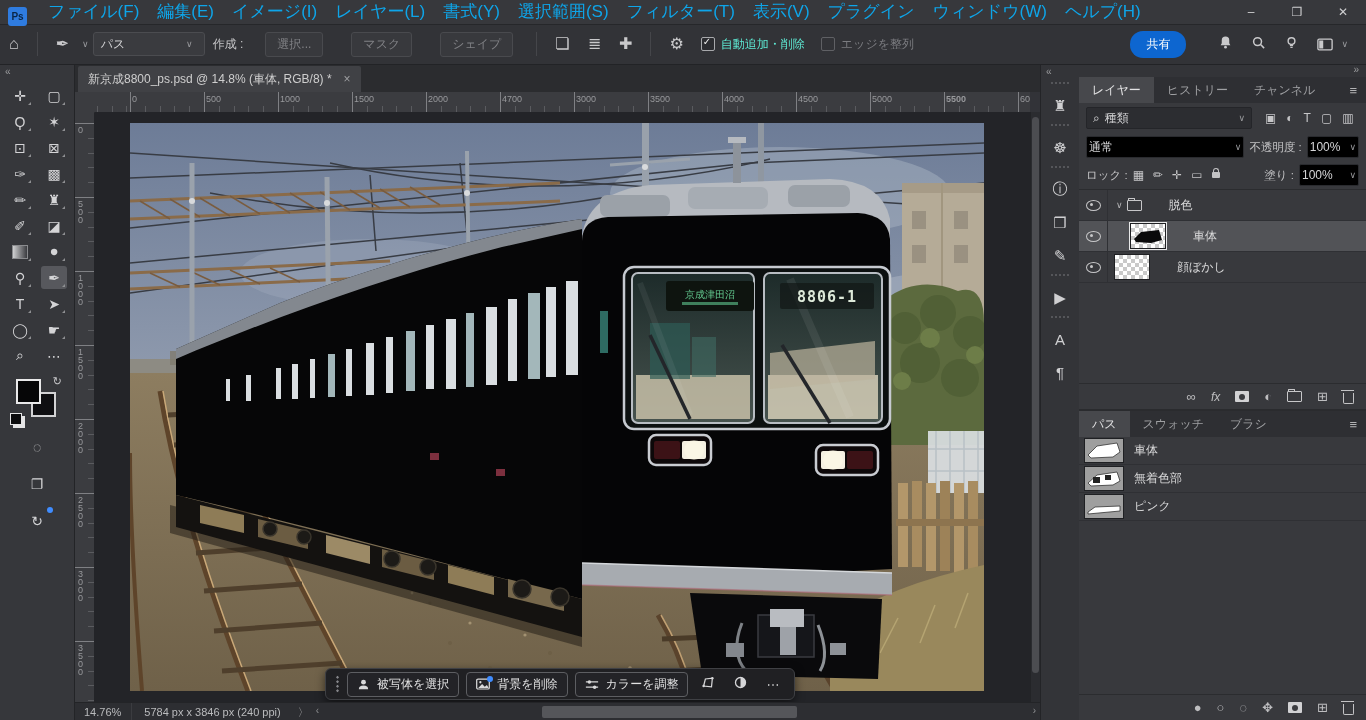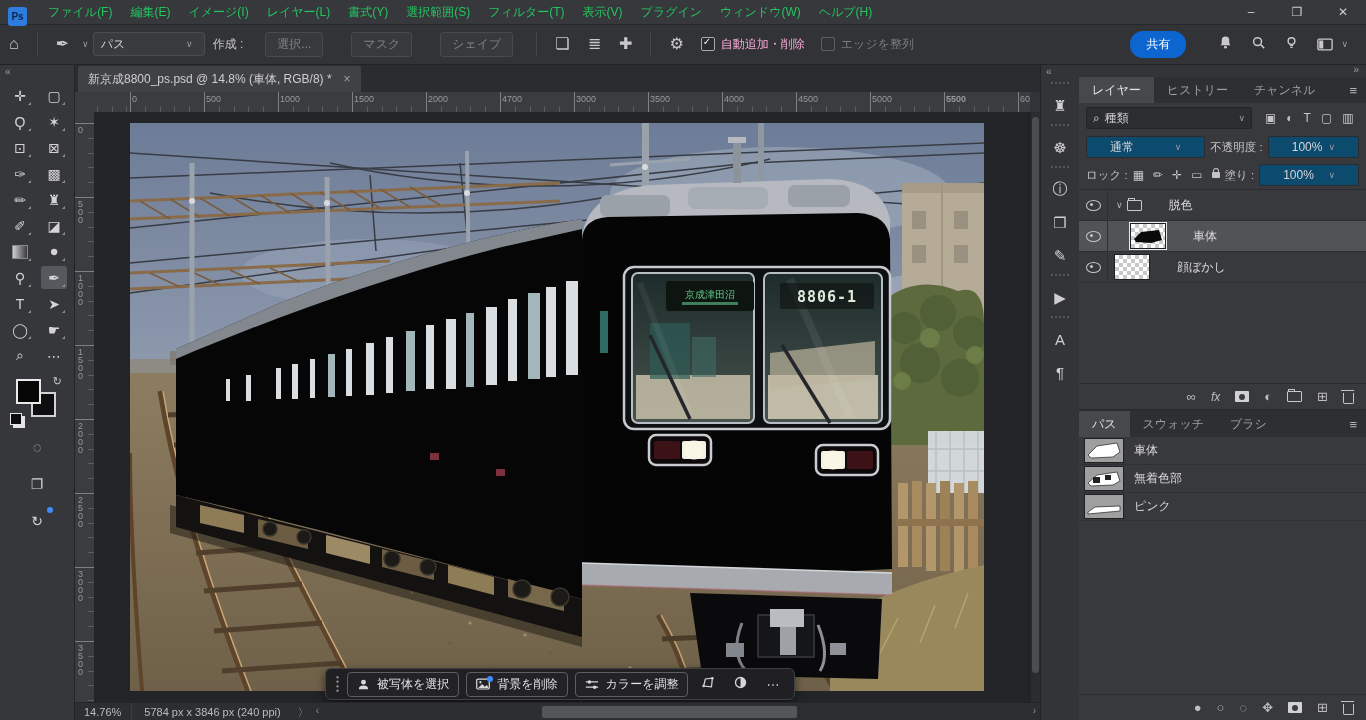--- a/index.html
+++ b/index.html
@@ -1,35 +1,35 @@
 <!DOCTYPE html>
 <html><head>
 <meta charset="utf-8">
 <style>
   html,body{margin:0;padding:0;background:#1b1b1d}
   #app{position:relative;width:1366px;height:720px;background:#323338;overflow:hidden;
        font-family:"Liberation Sans","DejaVu Sans",sans-serif;color:#d5d5d6;user-select:none}
   
   #menubar{position:absolute;top:0;left:0;right:0;height:24px;background:#37383c;border-bottom:1px solid #26272a;display:flex;align-items:center;z-index:40}
   .ps-logo{width:19px;height:19px;background:#2f7ce0;border-radius:3px;margin:8px 12px 0 8px;display:flex;align-items:center;justify-content:center;font-size:10px;font-weight:bold;color:#0a2647}
-  .menu-item{padding:0 9px;font-size:12px;color:#22c55e;line-height:24px;white-space:nowrap}
+  .menu-item{padding:0 9px;font-size:17px;color:#0ea5e9;line-height:24px;white-space:nowrap}
   .win-controls{margin-left:auto;display:flex;height:24px}
   .win-btn{width:46px;text-align:center;font-size:12px;color:#cfcfd1;line-height:24px}
   
   #optionsbar{position:absolute;top:24px;left:0;right:0;height:40px;background:#323337;border-bottom:1px solid #222326;display:flex;align-items:center;z-index:39}
   .opt-icon{color:#c9c9cb;font-size:16px;padding:0 9px;line-height:40px}
   .opt-chev{color:#9a9b9e;font-size:9px;padding:0 4px}
   .opt-sep{width:1px;height:24px;background:#45464a;margin:0 9px}
   .opt-select{display:flex;align-items:center;justify-content:space-between;width:96px;height:22px;background:#3a3b3f;border:1px solid #4b4c50;border-radius:3px;padding:0 7px;font-size:12px;color:#d6d6d8}
   .opt-label{font-size:12px;color:#c6c6c8;padding:0 8px;white-space:nowrap}
   .opt-btn{background:#38393d;border:1px solid #494a4e;color:#808185;border-radius:3px;padding:3px 11px;font-size:12px;margin:0 14px;white-space:nowrap}
   .cbx{width:12px;height:12px;border:1px solid #8d8e91;border-radius:2px;display:inline-block;position:relative;margin-right:6px;flex:none}
   .cbx.checked{background:#2b2c30;border-color:#a8a9ac}
   .cbx.checked::after{content:"✓";position:absolute;left:1px;top:-2px;font-size:10px;color:#eee}
-  .cbx-row{display:flex;align-items:center;font-size:12px;color:#f9a8d4;padding:0 8px;white-space:nowrap}
+  .cbx-row{display:flex;align-items:center;font-size:12px;color:#5eead4;padding:0 8px;white-space:nowrap}
   .cbx-row.disabled{color:#7b7c80}
   .cbx-row.disabled .cbx{border-color:#5f6064}
   .share-btn{background:#0d66d0;color:#fff;border:none;border-radius:13px;padding:5px 16px;font-size:12px;margin-right:14px;white-space:nowrap}
   .tr-icons{display:flex;align-items:center;gap:18px;margin-left:auto;margin-right:14px}
   
   #toolbar{position:absolute;top:64px;left:0;width:74px;bottom:0;background:#36373b;border-right:1px solid #232427;z-index:30}
   .collapse{font-size:10px;color:#9b9c9e;padding:2px 5px;height:14px}
   .tool-grid{display:grid;grid-template-columns:26px 26px;justify-content:center;gap:3px 8px;margin-top:2px}
   .tool{width:26px;height:23px;display:flex;align-items:center;justify-content:center;font-size:14px;color:#d4d4d6;position:relative;border-radius:3px}
   .tool.selected{background:#57585d}
@@ -83,21 +83,21 @@
   .ptab.active{background:#47484c;color:#e3e3e4}
   .pmenu{margin-left:auto;padding:0 9px;color:#b3b3b5;font-size:13px;display:flex;align-items:center}
   #layers-panel{position:absolute;top:13px;left:0;right:0;height:332px;overflow:hidden}
   #paths-panel{position:absolute;top:345px;left:0;right:0;bottom:0;border-top:2px solid #2a2b2e;overflow:hidden}
   .lrow{display:flex;align-items:center;height:30px;padding:0 7px;gap:5px}
   .search-select{flex:none;width:152px;height:20px;background:#2c2d31;border:1px solid #242529;border-radius:2px;display:flex;align-items:center;gap:5px;padding:0 6px;font-size:12px;color:#d2d2d4}
   .ssel-chev{margin-left:auto;font-size:9px;color:#9a9b9e}
   .filter-icons{display:flex;gap:10px;color:#c6c6c8;font-size:12px;margin-left:8px;align-items:center}
   .toggle{width:10px;height:17px;background:#202124;border-radius:5px;position:relative;margin-left:8px}
   .toggle::after{content:"";position:absolute;top:1px;left:1px;width:8px;height:8px;border-radius:50%;background:#e8e8e9}
-  .select{display:flex;align-items:center;justify-content:space-between;height:20px;background:#0c4a6e;border:1px solid #2a2b2f;border-radius:2px;padding:0 23px;font-size:12px;color:#d6d6d8}
+  .select{display:flex;align-items:center;justify-content:space-between;height:20px;background:#000000;border:1px solid #2a2b2f;border-radius:2px;padding:0 2px;font-size:12px;color:#d6d6d8}
   .sel-chev{font-size:9px;color:#9a9b9e;margin-left:6px}
   .plabel{font-size:11.5px;color:#c3c3c5;white-space:nowrap}
   .lockicons{display:flex;gap:9px;color:#c6c6c8;font-size:12px;align-items:center}
   .layers-list{border-top:1px solid #2b2c2f}
   .lyr{height:30px;display:flex;align-items:center;border-bottom:1px solid #2f3034;font-size:12px;color:#dadadb}
   .lyr.selected{background:#525357}
   .eye-cell{width:28px;height:100%;display:flex;align-items:center;justify-content:center;border-right:1px solid #2f3034;flex:none}
   .lyr-name{margin-left:27px;white-space:nowrap}
   .lyr-lock{margin-left:auto;margin-right:12px}
   .indent{width:22px;flex:none}

